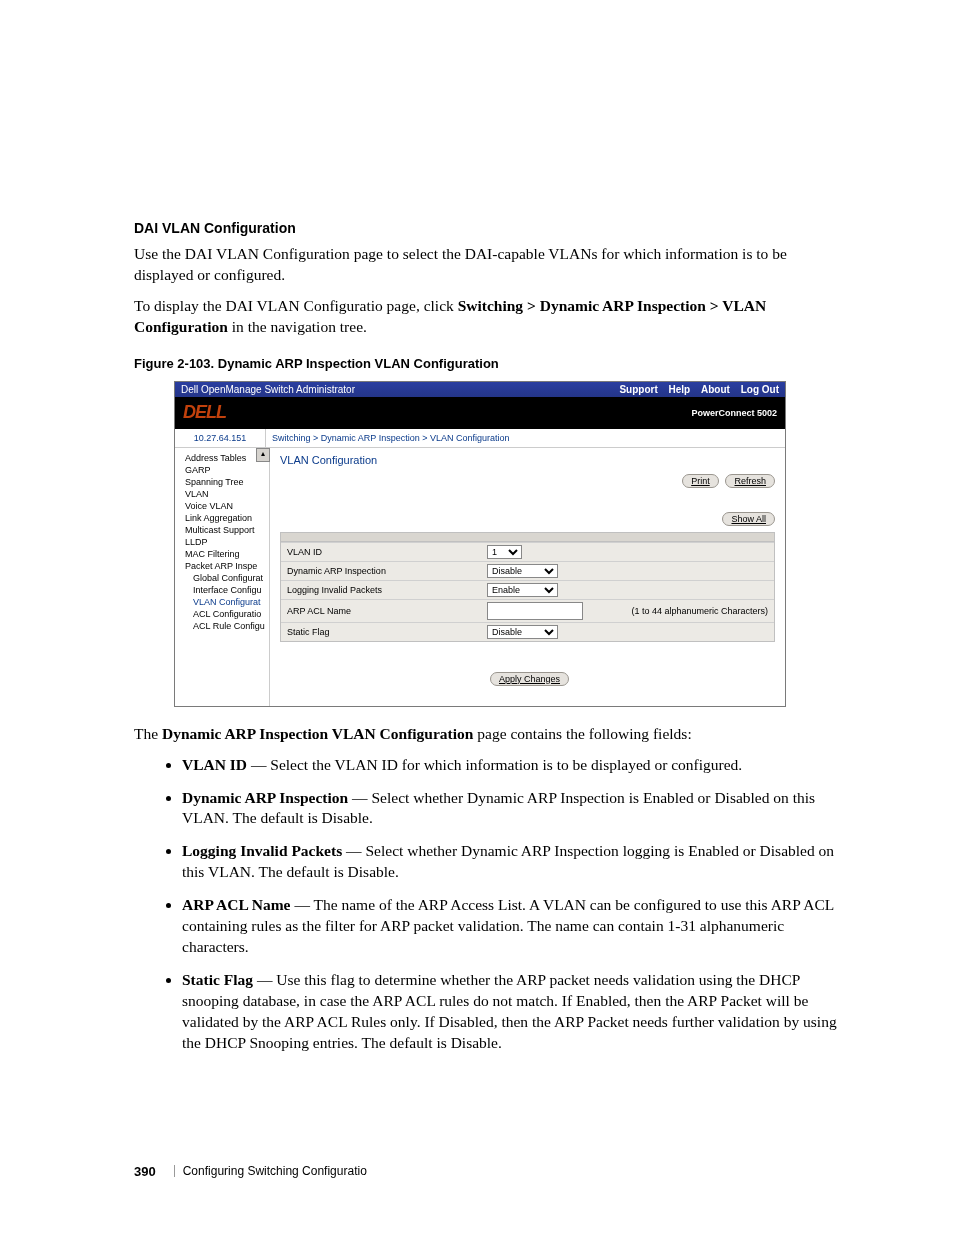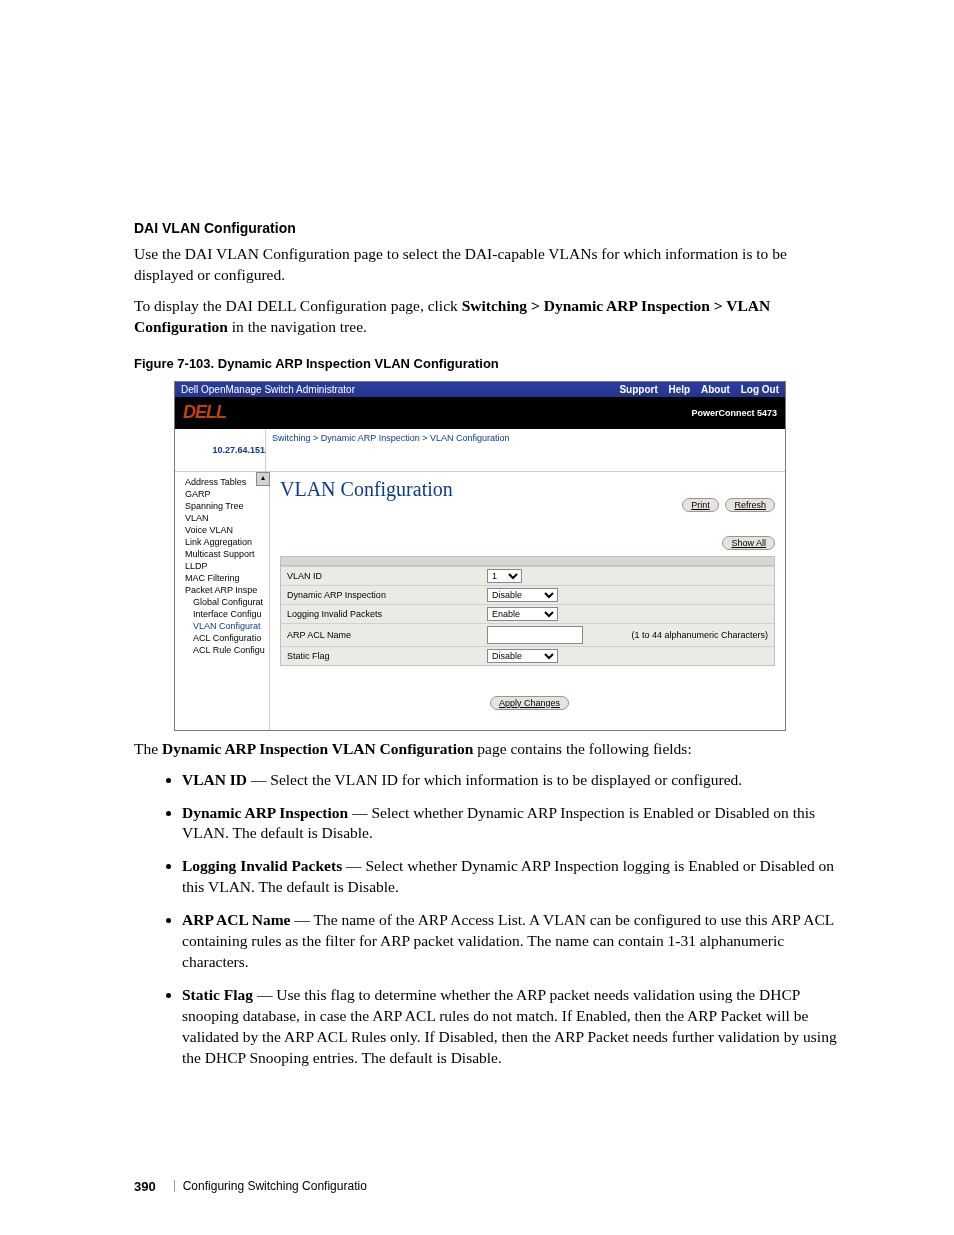--- a/index.html
+++ b/index.html
@@ -72,24 +72,24 @@
     color: #c2410c;
     letter-spacing: -1px;
   }
   .crumb-row {
     display: flex;
     border-bottom: 1px solid #ccc;
     font-size: 9px;
   }
   .crumb-ip {
     width: 90px;
-    text-align: right;
-    font-weight: bold;
+    text-align: center;
+    font-weight: normal;
     color: #0b3b8b;
-    padding: 16px 0;
+    padding: 4px 0;
     border-right: 1px solid #ccc;
   }
   .crumb-path {
     padding: 4px 6px;
     color: #0b3b8b;
   }
   .main-row {
     display: flex;
   }
   .sidebar {
@@ -123,22 +123,22 @@
     padding: 6px 10px 20px 10px;
   }
   .content-head {
     display: flex;
     justify-content: space-between;
     align-items: flex-start;
     margin-bottom: 6px;
   }
   .content-head .title {
     color: #0b3b8b;
-    font-size: 20px;
-    font-family: Liberation Serif, serif;
+    font-size: 11px;
+    font-family: Liberation Sans, sans-serif;
   }
   .pill {
     display: inline-block;
     background: #e6e3de;
     border: 1px solid #9a968f;
     border-radius: 10px;
     padding: 1px 8px;
     font-size: 9px;
     text-decoration: underline;
     margin-left: 4px;
@@ -200,38 +200,38 @@
   .footer .pn { font-weight: bold; font-size: 13px; margin-right: 10px; }
   .footer .sep { margin: 0 8px; border-left: 1px solid #999; height: 12px; }
 </style>
 </head>
 <body>
 
 <div class="page">
   <h2>DAI VLAN Configuration</h2>
   <p class="body">Use the DAI VLAN Configuration page to select the DAI-capable VLANs for which information is to be displayed or configured.</p>
   <p class="body">
-    <span>To display the DAI DELL Configuration page, click </span><span class="bold">Switching &gt; Dynamic ARP Inspection &gt; VLAN Configuration</span><span> in the navigation tree.</span>
+    <span>To display the DAI VLAN Configuratio page, click </span><span class="bold">Switching &gt; Dynamic ARP Inspection &gt; VLAN Configuration</span><span> in the navigation tree.</span>
   </p>
 
-  <div class="fig-label">Figure 7-103.    Dynamic ARP Inspection VLAN Configuration</div>
+  <div class="fig-label">Figure 2-103.    Dynamic ARP Inspection VLAN Configuration</div>
 
   <div class="shot">
     <div class="titlebar">
       <span>Dell OpenManage Switch Administrator</span>
       <span class="links">
         <span>Support</span>
         <span>Help</span>
         <span>About</span>
         <span>Log Out</span>
       </span>
     </div>
     <div class="logo-row">
       <span class="dell-logo">DELL</span>
-      <span style="font-size:9px;font-weight:bold;">PowerConnect 5473</span>
+      <span style="font-size:9px;font-weight:bold;">PowerConnect 5002</span>
     </div>
     <div class="crumb-row">
       <div class="crumb-ip">10.27.64.151</div>
       <div class="crumb-path">Switching &gt; Dynamic ARP Inspection &gt; VLAN Configuration</div>
     </div>
     <div class="main-row">
       <div class="sidebar">
         <div class="scroll-up">▴</div>
         <div class="item">Address Tables</div>
         <div class="item">GARP</div>
@@ -286,21 +286,21 @@
             <span class="ctl"><select class="mini"><option>Disable</option></select></span>
           </div>
         </div>
         <div class="apply">
           <span class="pill">Apply Changes</span>
         </div>
       </div>
     </div>
   </div>
 
-  <p class="body" style="margin-top:8px;">
+  <p class="body" style="margin-top:17px;">
     <span>The </span><span class="bold">Dynamic ARP Inspection VLAN Configuration</span><span> page contains the following fields:</span>
   </p>
 
   <ul class="fields">
     <li><span class="term">VLAN ID</span><span> — Select the VLAN ID for which information is to be displayed or configured.</span></li>
     <li><span class="term">Dynamic ARP Inspection</span><span> — Select whether Dynamic ARP Inspection is Enabled or Disabled on this VLAN. The default is Disable.</span></li>
     <li><span class="term">Logging Invalid Packets</span><span> — Select whether Dynamic ARP Inspection logging is Enabled or Disabled on this VLAN. The default is Disable.</span></li>
     <li><span class="term">ARP ACL Name</span><span> — The name of the ARP Access List. A VLAN can be configured to use this ARP ACL containing rules as the filter for ARP packet validation. The name can contain 1-31 alphanumeric characters.</span></li>
     <li><span class="term">Static Flag</span><span> — Use this flag to determine whether the ARP packet needs validation using the DHCP snooping database, in case the ARP ACL rules do not match. If Enabled, then the ARP Packet will be validated by the ARP ACL Rules only. If Disabled, then the ARP Packet needs further validation by using the DHCP Snooping entries. The default is Disable.</span></li>
   </ul>

